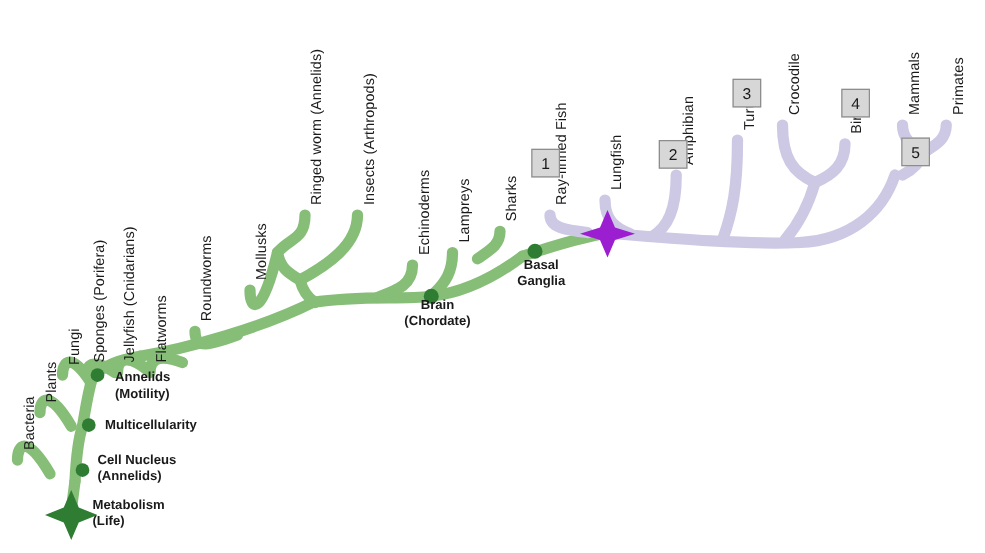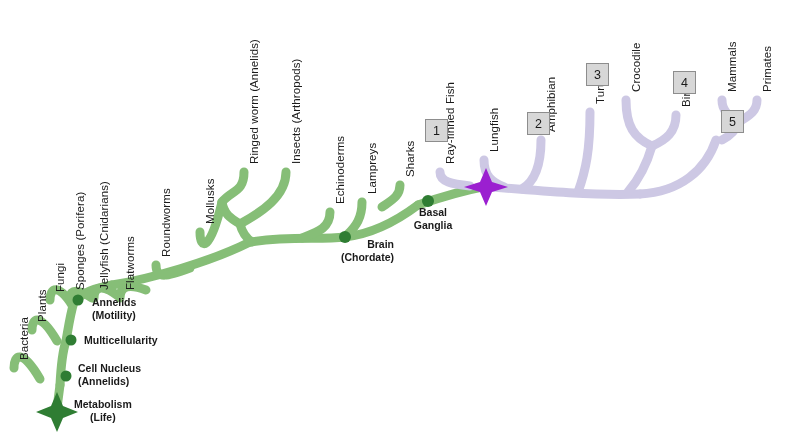--- a/index.html
+++ b/index.html
@@ -111,40 +111,40 @@
   <div class="tip-label" style="left:404px; top:177px;">Sharks</div>
   <div class="tip-label" style="left:444px; top:164px;">Ray-finned Fish</div>
   <div class="tip-label" style="left:488px; top:152px;">Lungfish</div>
   <div class="tip-label" style="left:545px; top:132px;">Amphibian</div>
   <div class="tip-label" style="left:594px; top:104px;">Turtle</div>
   <div class="tip-label" style="left:630px; top:92px;">Crocodile</div>
   <div class="tip-label" style="left:680px; top:107px;">Birds</div>
   <div class="tip-label" style="left:726px; top:92px;">Mammals</div>
   <div class="tip-label" style="left:761px; top:92px;">Primates</div>
 
-  <div class="node-label" style="left:74px; top:398px;text-align:center;">
+  <div class="node-label" style="left:74px; top:398px;">
     <div>Metabolism</div>
     <div>(Life)</div>
   </div>
 
   <div class="node-label" style="left:78px; top:362px;">
     <div>Cell Nucleus</div>
     <div>(Annelids)</div>
   </div>
 
   <div class="node-label" style="left:84px; top:334px;">
     <div>Multicellularity</div>
   </div>
 
   <div class="node-label" style="left:92px; top:296px;">
     <div>Annelids</div>
     <div>(Motility)</div>
   </div>
 
-  <div class="node-label center" style="left:326px; top:238px; width:68px;text-align:right;">
+  <div class="node-label center" style="left:316px; top:238px; width:68px;">
     <div>Brain</div>
     <div>(Chordate)</div>
   </div>
 
   <div class="node-label center" style="left:404px; top:206px; width:58px;">
     <div>Basal</div>
     <div>Ganglia</div>
   </div>
 
 

